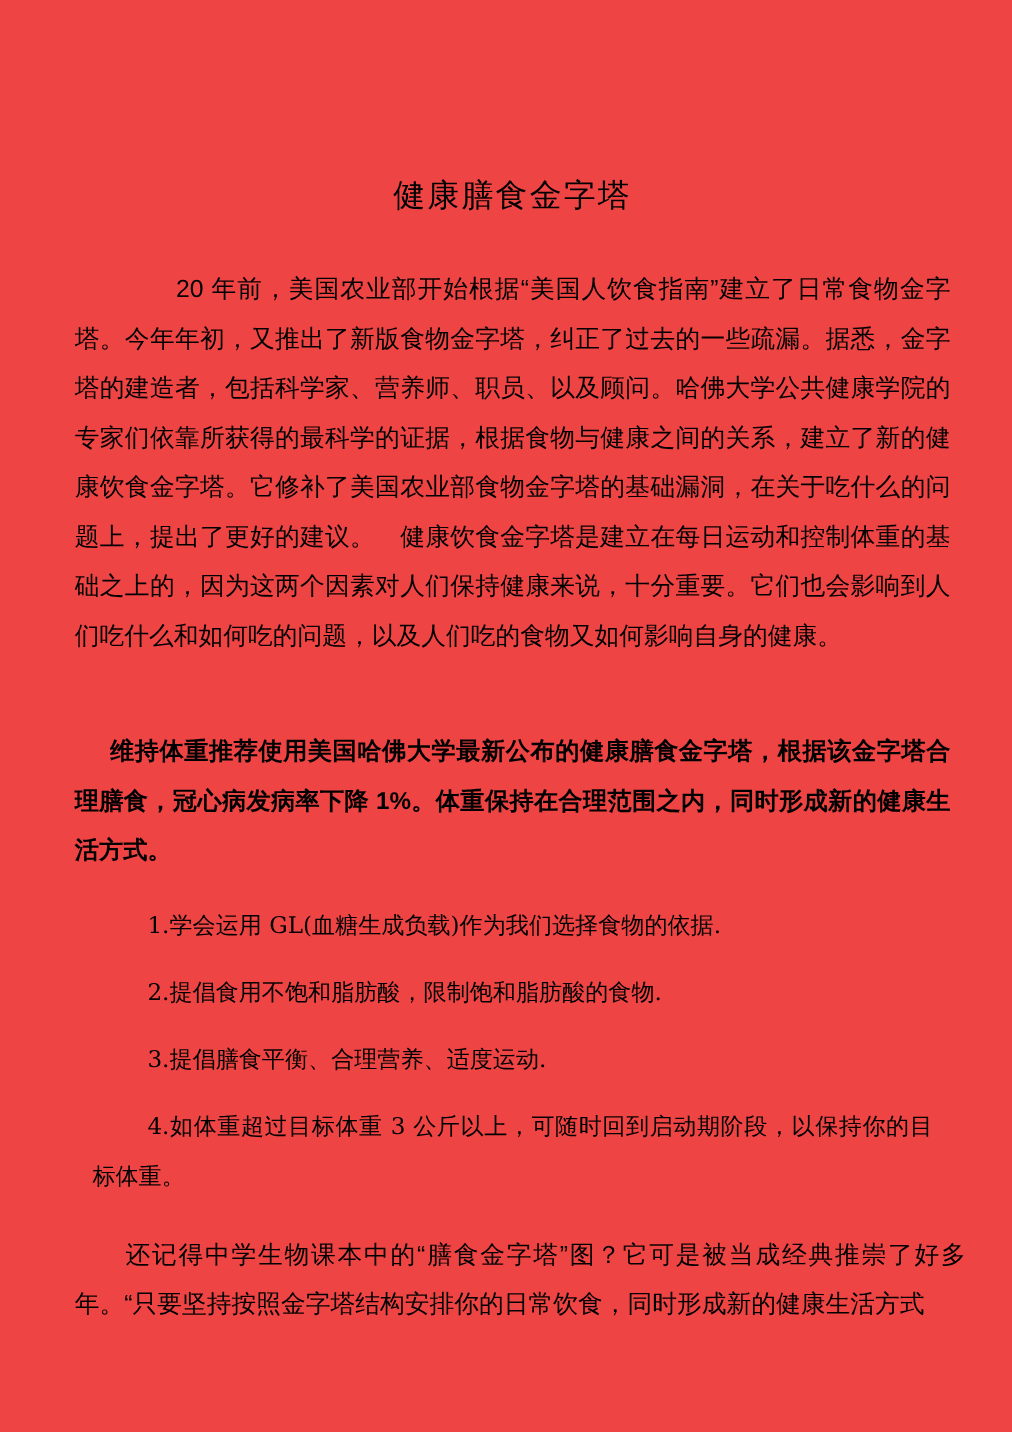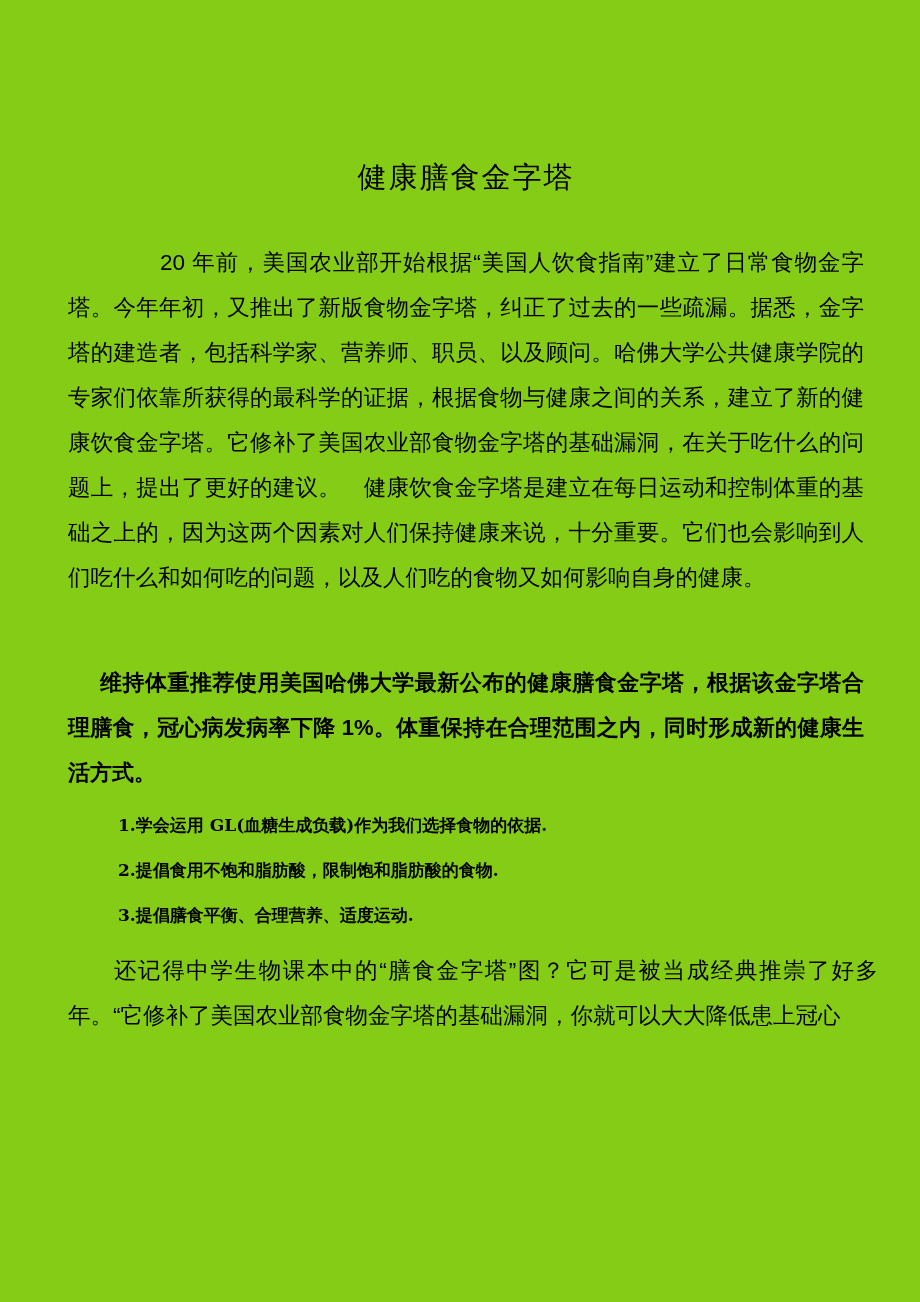--- a/index.html
+++ b/index.html
@@ -13,21 +13,21 @@
     height: 1302px;
     overflow: hidden;
     font-family: "DejaVu Sans", "Liberation Sans", sans-serif;
     color: #000000;
     -webkit-font-smoothing: none;
   }
   .page {
     position: relative;
     width: 920px;
     height: 1302px;
-    background: #84cc16;
+    background: #ef4444;
     box-sizing: border-box;
     overflow: hidden;
   }
   .content {
     position: absolute;
     left: 68px;
     top: 0;
     width: 796px;
   }
 
@@ -79,28 +79,28 @@
 
   
   .tips-list {
     margin: 0;
     padding: 0;
     list-style: none;
     padding-top: 8px;
   }
   .tip-item {
     font-family: "DejaVu Serif", "Liberation Serif", serif;
-    font-size: 17px;
-    font-weight: 700;
+    font-size: 21px;
+    font-weight: 400;
     line-height: 45px;
     text-align: justify;
     text-justify: inter-ideograph;
     word-break: break-all;
     text-indent: 50px;
-    margin: 0;
+    margin: 16px;
   }
   .tip-item .tip-num {
     font-family: "DejaVu Serif", "Liberation Serif", serif;
   }
 </style>
 </head>
 <body>
 
 <div class="page">
   <div class="content">
@@ -114,18 +114,21 @@
     <ol class="tips-list">
       <li class="tip-item">
         <span class="tip-num">1.</span><span>学会运用 GL(血糖生成负载)作为我们选择食物的依据.</span>
       </li>
       <li class="tip-item">
         <span class="tip-num">2.</span><span>提倡食用不饱和脂肪酸，限制饱和脂肪酸的食物.</span>
       </li>
       <li class="tip-item">
         <span class="tip-num">3.</span><span>提倡膳食平衡、合理营养、适度运动.</span>
       </li>
+      <li class="tip-item">
+        <span class="tip-num">4.</span><span>如体重超过目标体重 3 公斤以上，可随时回到启动期阶段，以保持你的目标体重。</span>
+      </li>
     </ol>
 
-    <p class="para para-final">还记得中学生物课本中的“膳食金字塔”图？它可是被当成经典推崇了好多年。“它修补了美国农业部食物金字塔的基础漏洞，你就可以大大降低患上冠心</p>
+    <p class="para para-final">还记得中学生物课本中的“膳食金字塔”图？它可是被当成经典推崇了好多年。“只要坚持按照金字塔结构安排你的日常饮食，同时形成新的健康生活方式</p>
 
   </div>
 </div>
 
 </body></html>

